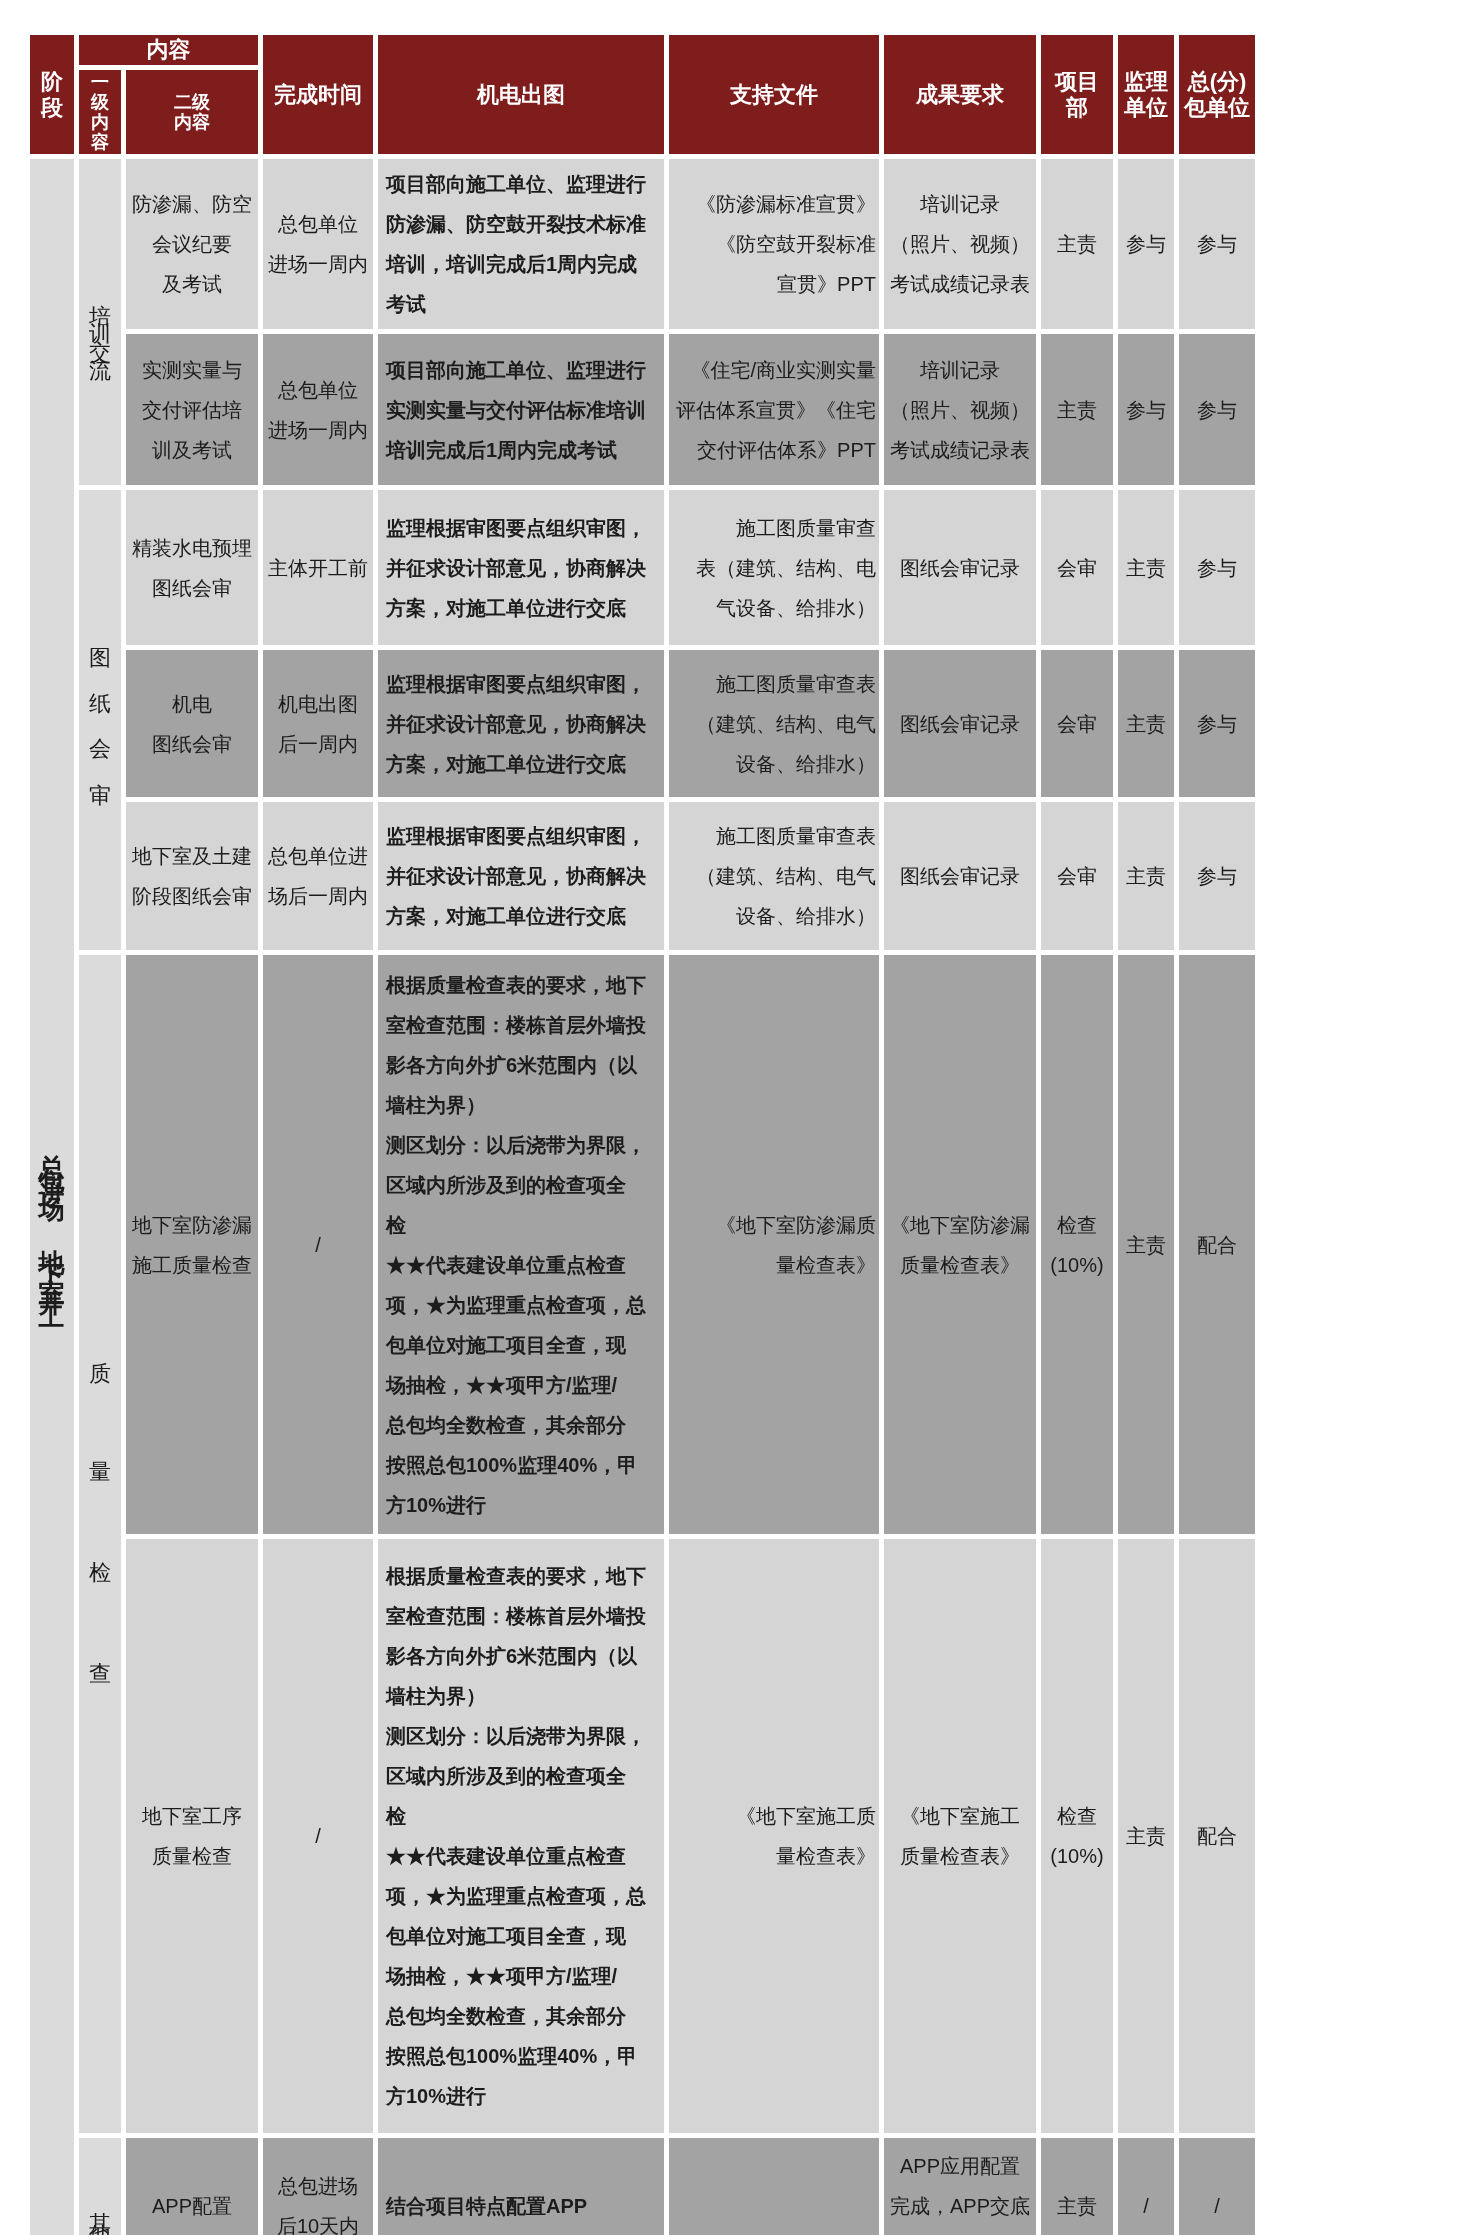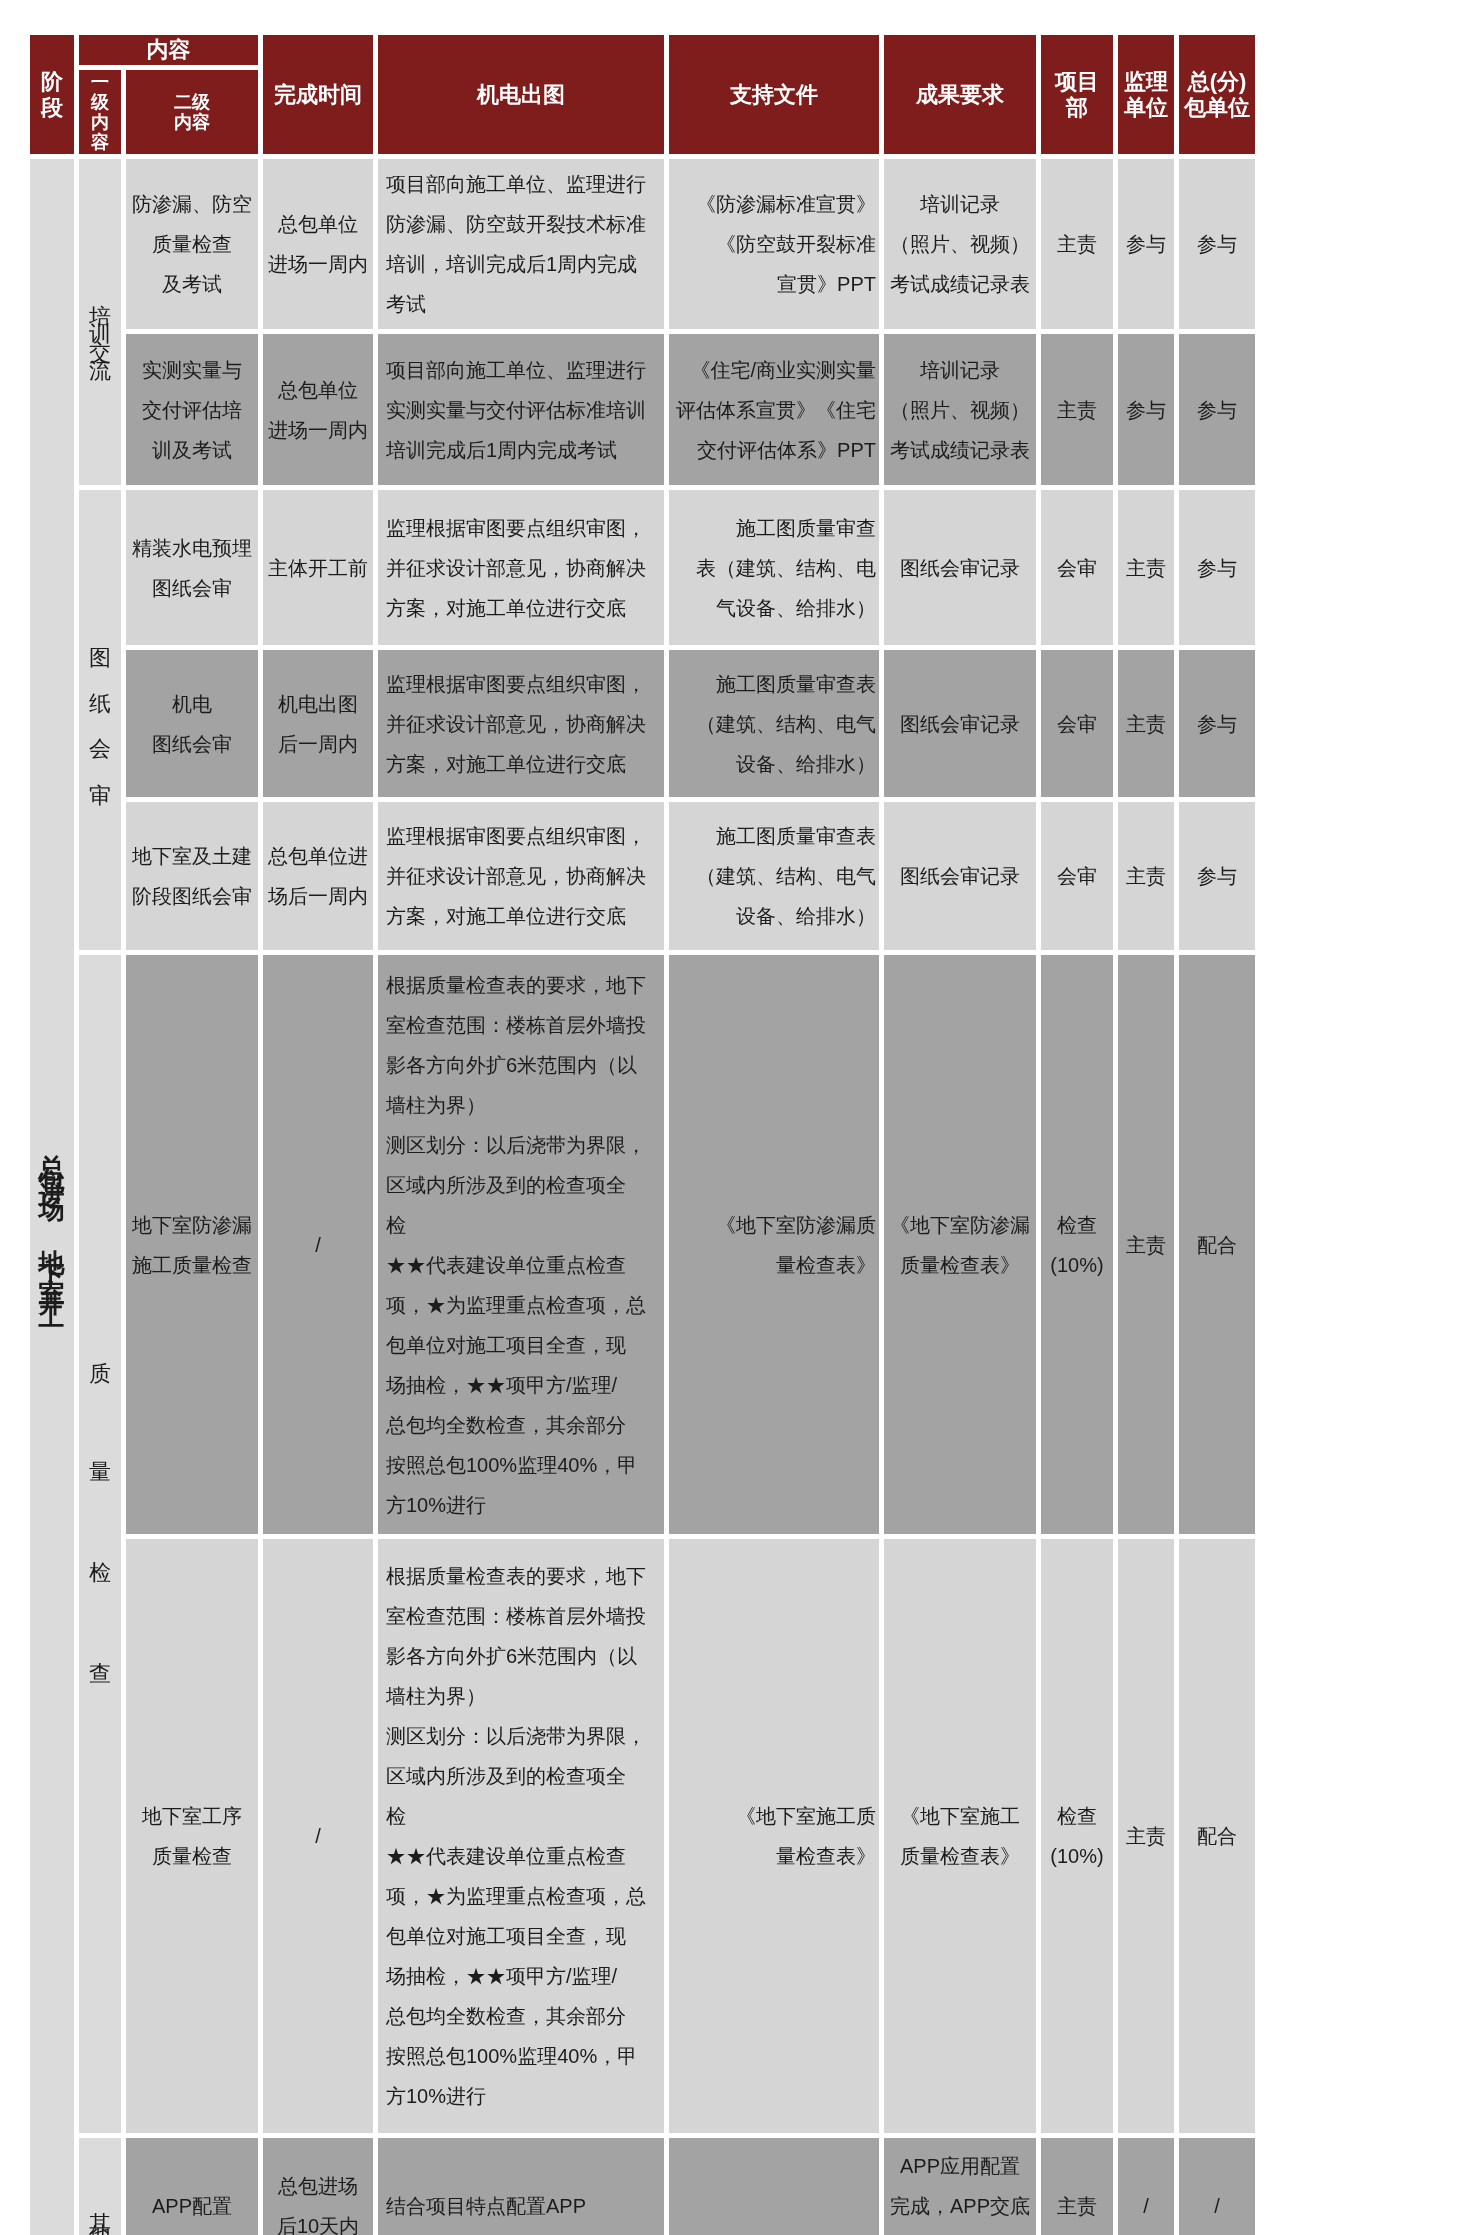--- a/index.html
+++ b/index.html
@@ -11,21 +11,21 @@
     position:absolute;left:25px;top:30px;
     border-collapse:separate;border-spacing:5px;table-layout:fixed;
   }
   td,th{vertical-align:middle;text-align:center;padding:2px 4px;
     white-space:pre-line;font-size:20px;line-height:40px;overflow:hidden;}
   th.hd{background:#7f1d1d;color:#ffffff;font-weight:bold;font-size:22px;line-height:26px;}
   th.hd.sub{font-size:18px;line-height:20px;}
   tr.light td{background:#D6D5D5;}
   tr.dark td{background:#a3a3a3;}
   td.side{background:#DCDBDB !important;}
-  td.main-cell{text-align:left;padding:2px 8px;}
+  td.main-cell{text-align:left;padding:2px 8px;font-weight:bold;}
   td.vtext{
     writing-mode:vertical-rl;text-orientation:upright;
     font-size:22px;line-height:38px;letter-spacing:18px;padding:6px 2px;
   }
   td.stage-cell{
     writing-mode:vertical-rl;text-orientation:upright;
     font-weight:bold;font-size:26px;letter-spacing:14px;padding:6px 2px;
   }
   td.g2{letter-spacing:45px;}
   td.g3{letter-spacing:100px;}
@@ -68,21 +68,21 @@
     <th class="hd sub" style="height:56px">一级
 内容</th>
     <th class="hd sub">二级
 内容</th>
   </tr>
 
   <tr class="light">
     <td class="side stage-cell" rowspan="8">总包进场、地下室开工</td>
     <td class="side vtext" rowspan="2">培训交流</td>
     <td style="height:166px">防渗漏、防空
-质量检查
+会议纪要
 及考试</td>
     <td>总包单位
 进场一周内</td>
     <td class="main-cell">项目部向施工单位、监理进行
 防渗漏、防空鼓开裂技术标准
 培训，培训完成后1周内完成
 考试</td>
     <td class="docs-cell">《防渗漏标准宣贯》
 《防空鼓开裂标准
 宣贯》PPT</td>

